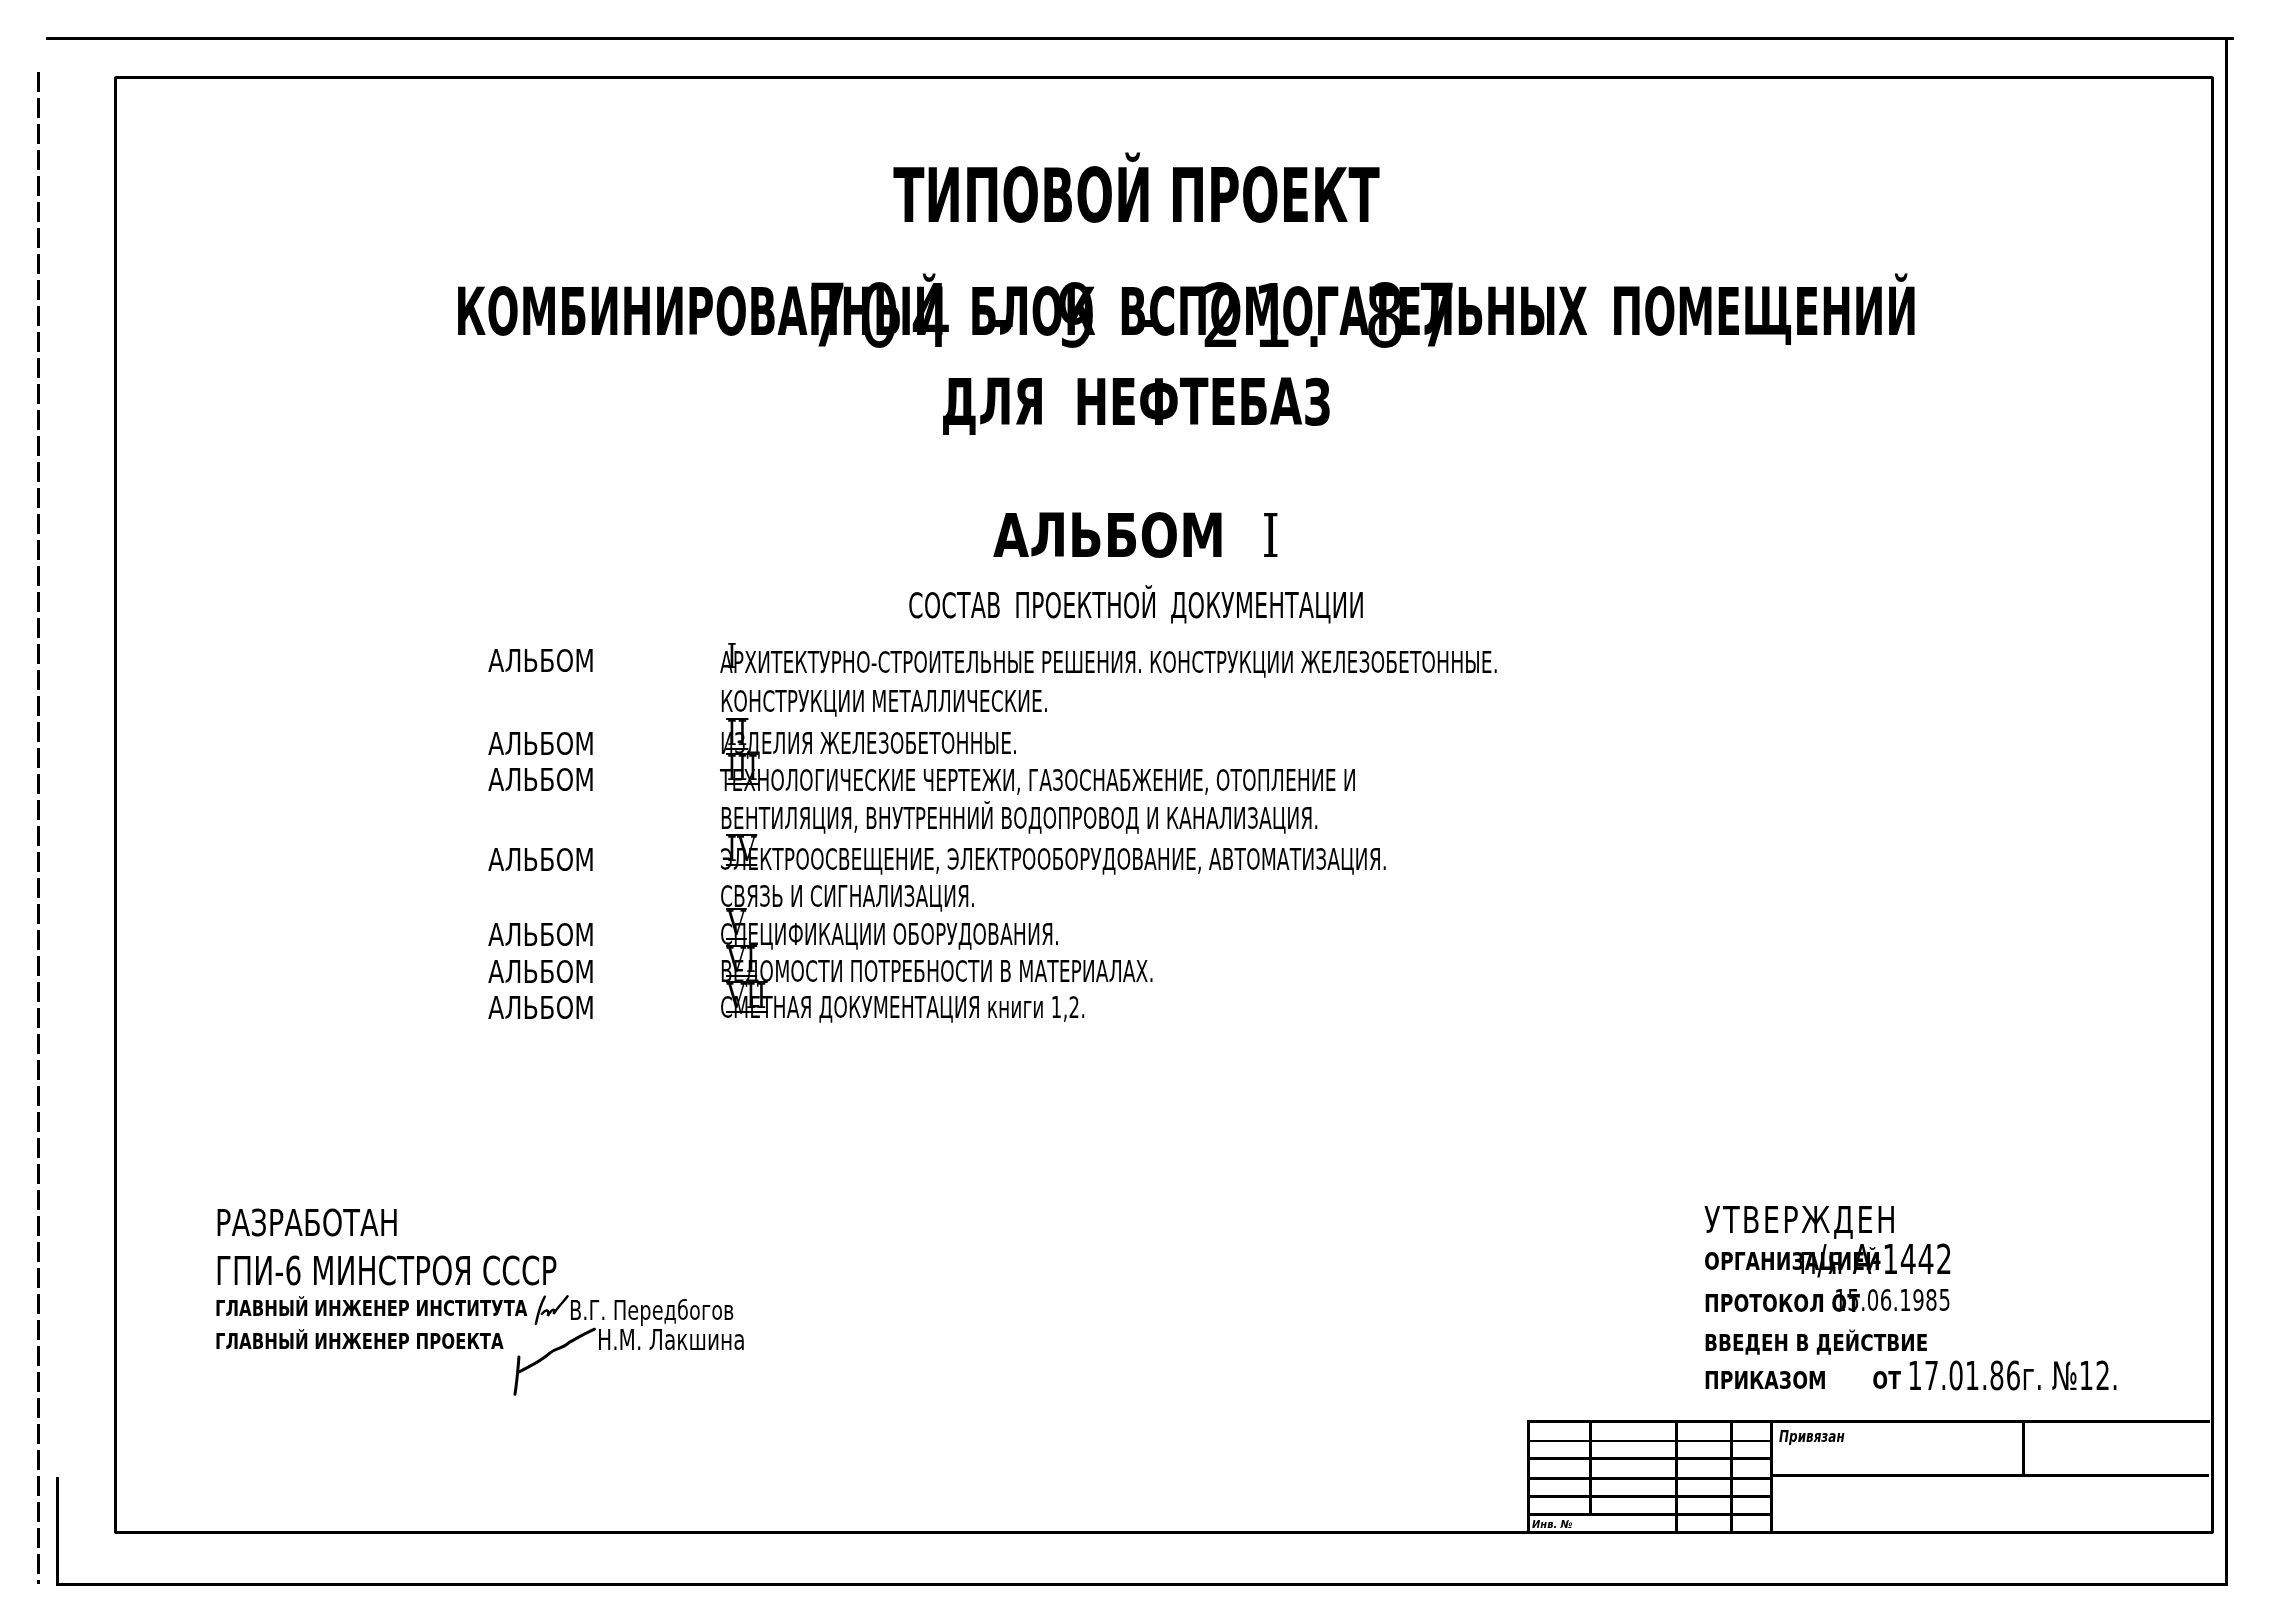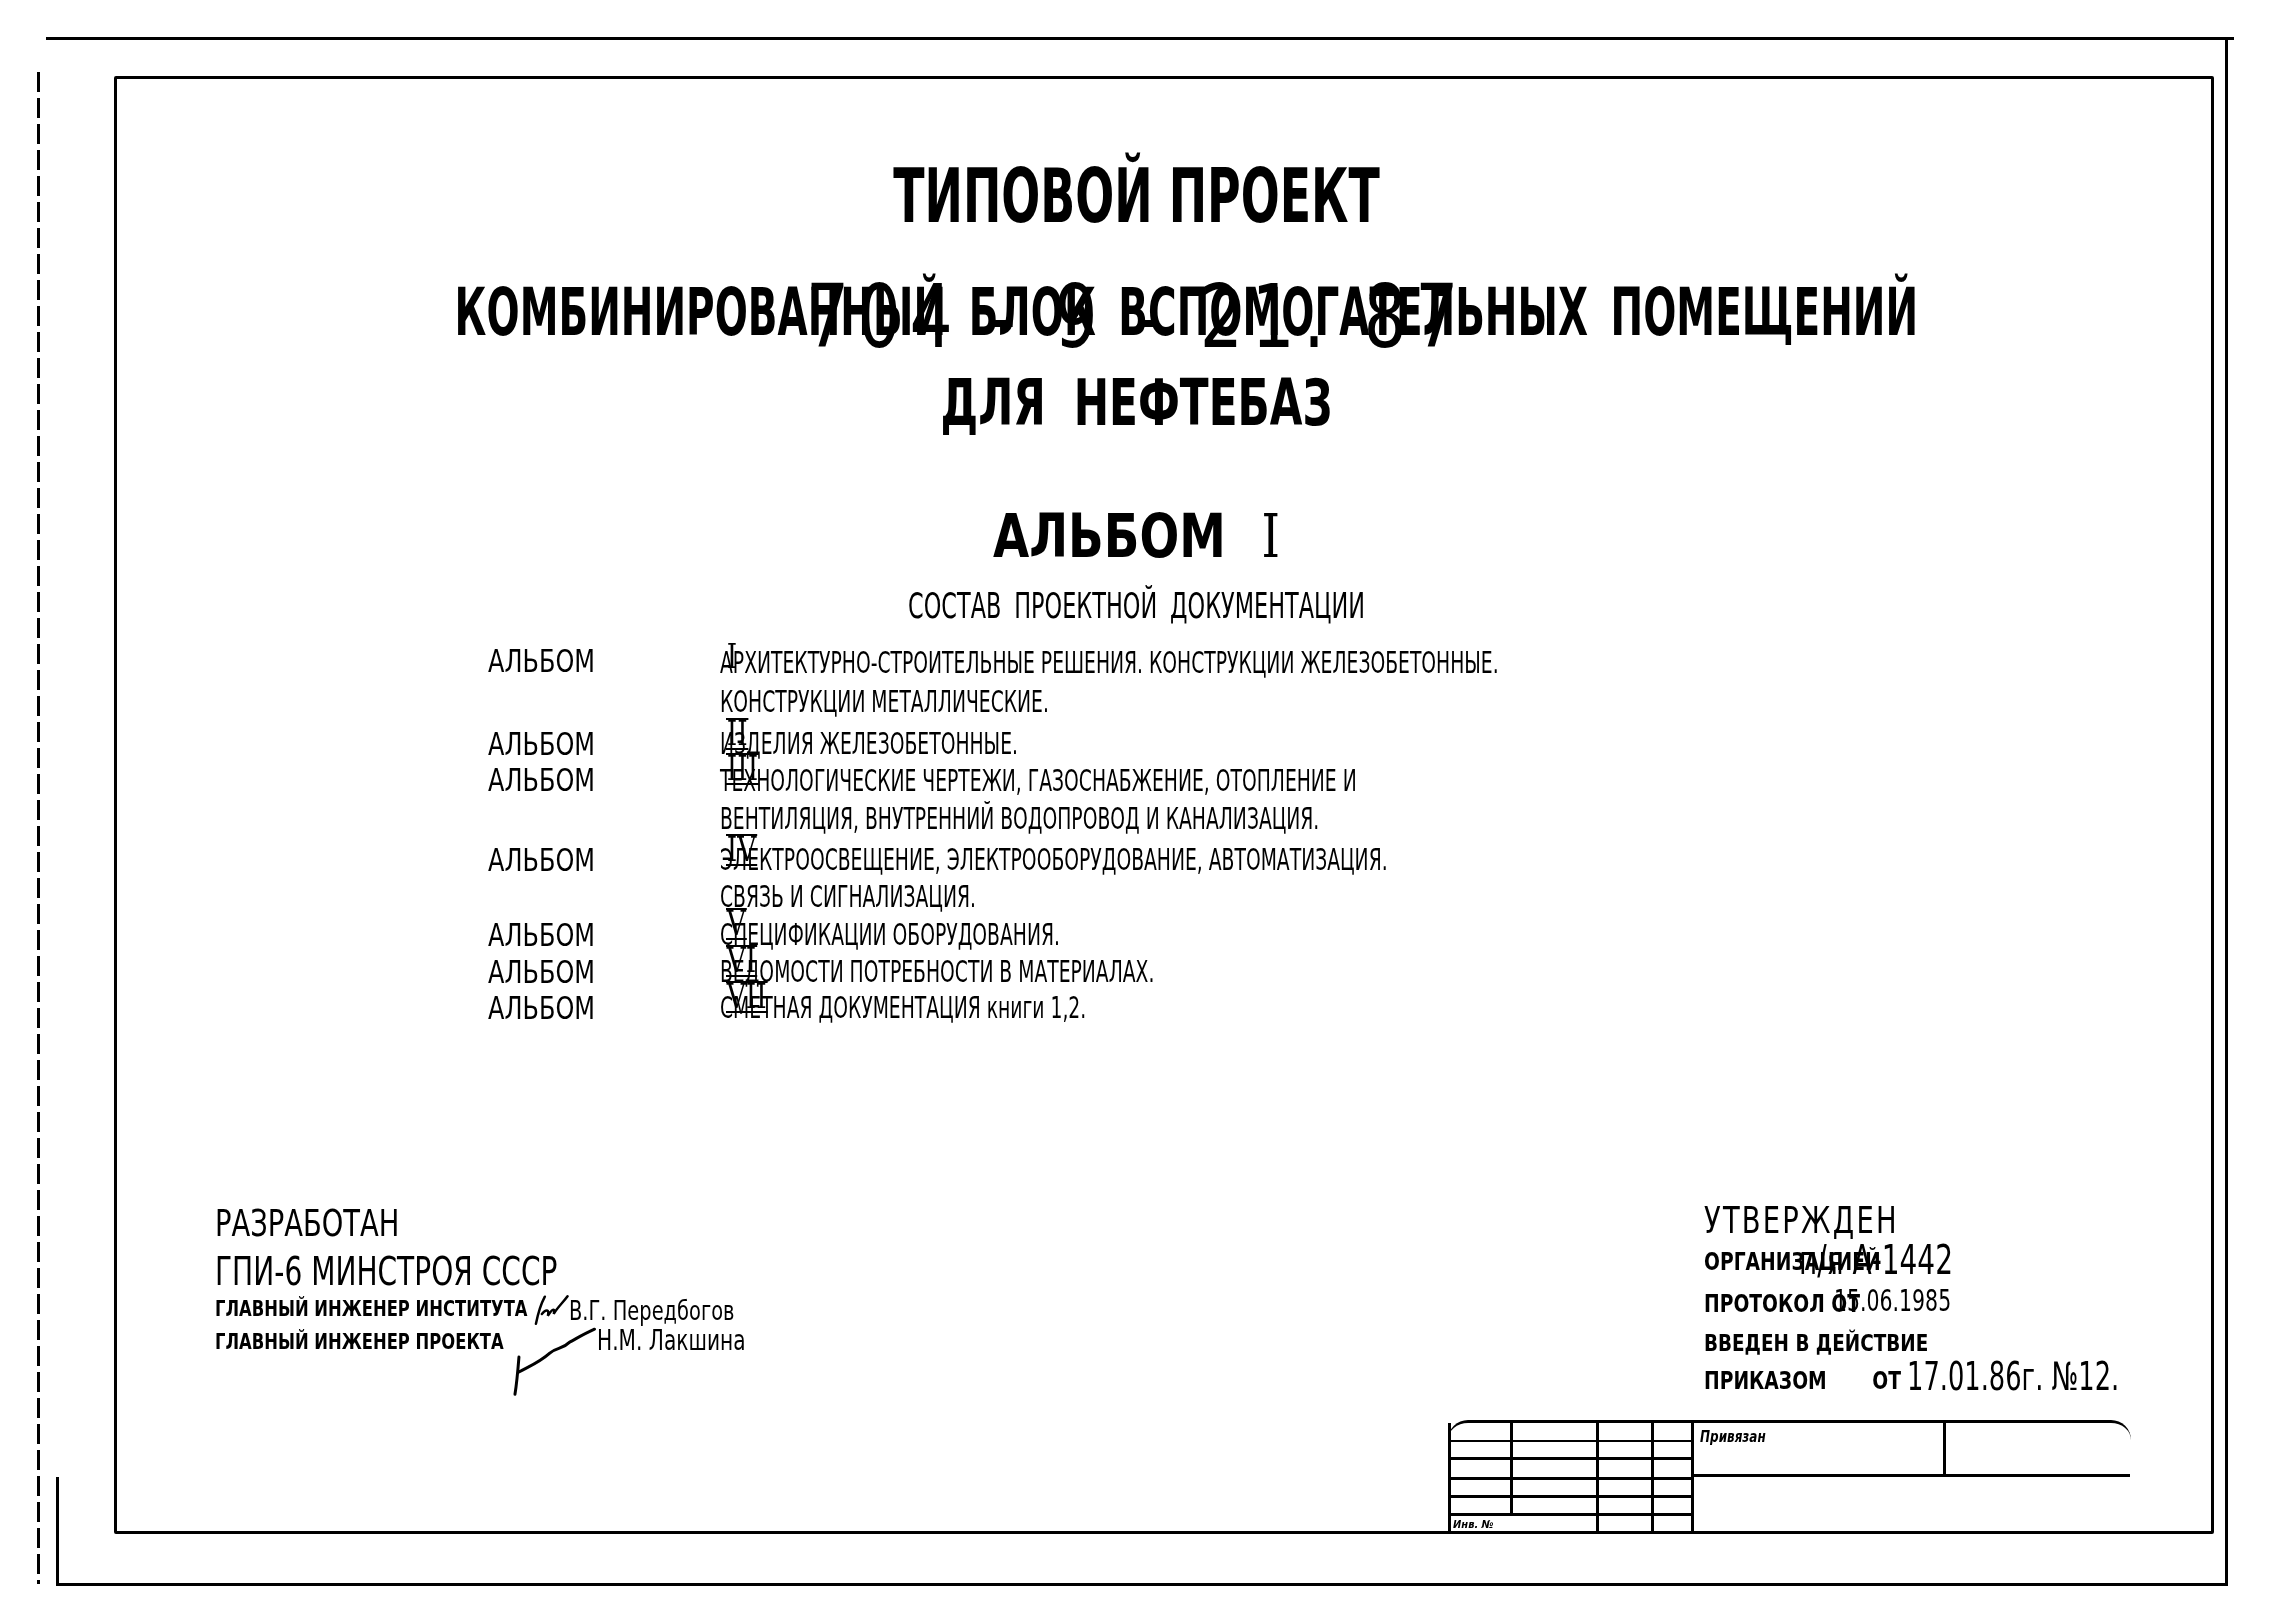--- a/index.html
+++ b/index.html
@@ -43,21 +43,21 @@
   .app-2-val { left: 1799px; top: 1240px; font-size: 40px; font-weight: normal; transform: scaleX(0.7); }
   .app-3 { left: 1704px; top: 1292px; font-size: 24px; transform: scaleX(0.78); }
   .app-3-val { left: 1834px; top: 1285px; font-size: 31px; font-weight: normal; transform: scaleX(0.66); }
   .app-4 { left: 1704px; top: 1332px; font-size: 23px; transform: scaleX(0.80); }
   .app-5 { left: 1704px; top: 1369px; font-size: 24px; transform: scaleX(0.78); }
   .app-5-val { left: 1907px; top: 1357px; font-size: 39px; font-weight: normal; transform: scaleX(0.66); }
 
   .signature { position: absolute; }
 
   
-  .tb { position: absolute; left: 1448px; top: 1420px; width: 683px; height: 110px; border-top: 3px solid #000; border-radius: 20px; }
+  .tb { position: absolute; left: 1527px; top: 1420px; width: 683px; height: 110px; border-top: 3px solid #000; }
   .tb .v { position: absolute; top: 0; width: 3px; background: #000; }
   .tb .h { position: absolute; height: 2.5px; background: #000; }
   .tb-label { position: absolute; font-family: "DejaVu Sans", sans-serif; font-style: italic; font-weight: bold; color: #000; white-space: nowrap; transform-origin: left top; }
 </style>
 </head>
 <body>
 
 <div class="sheet">
 
   <div class="line outer-top"></div>

